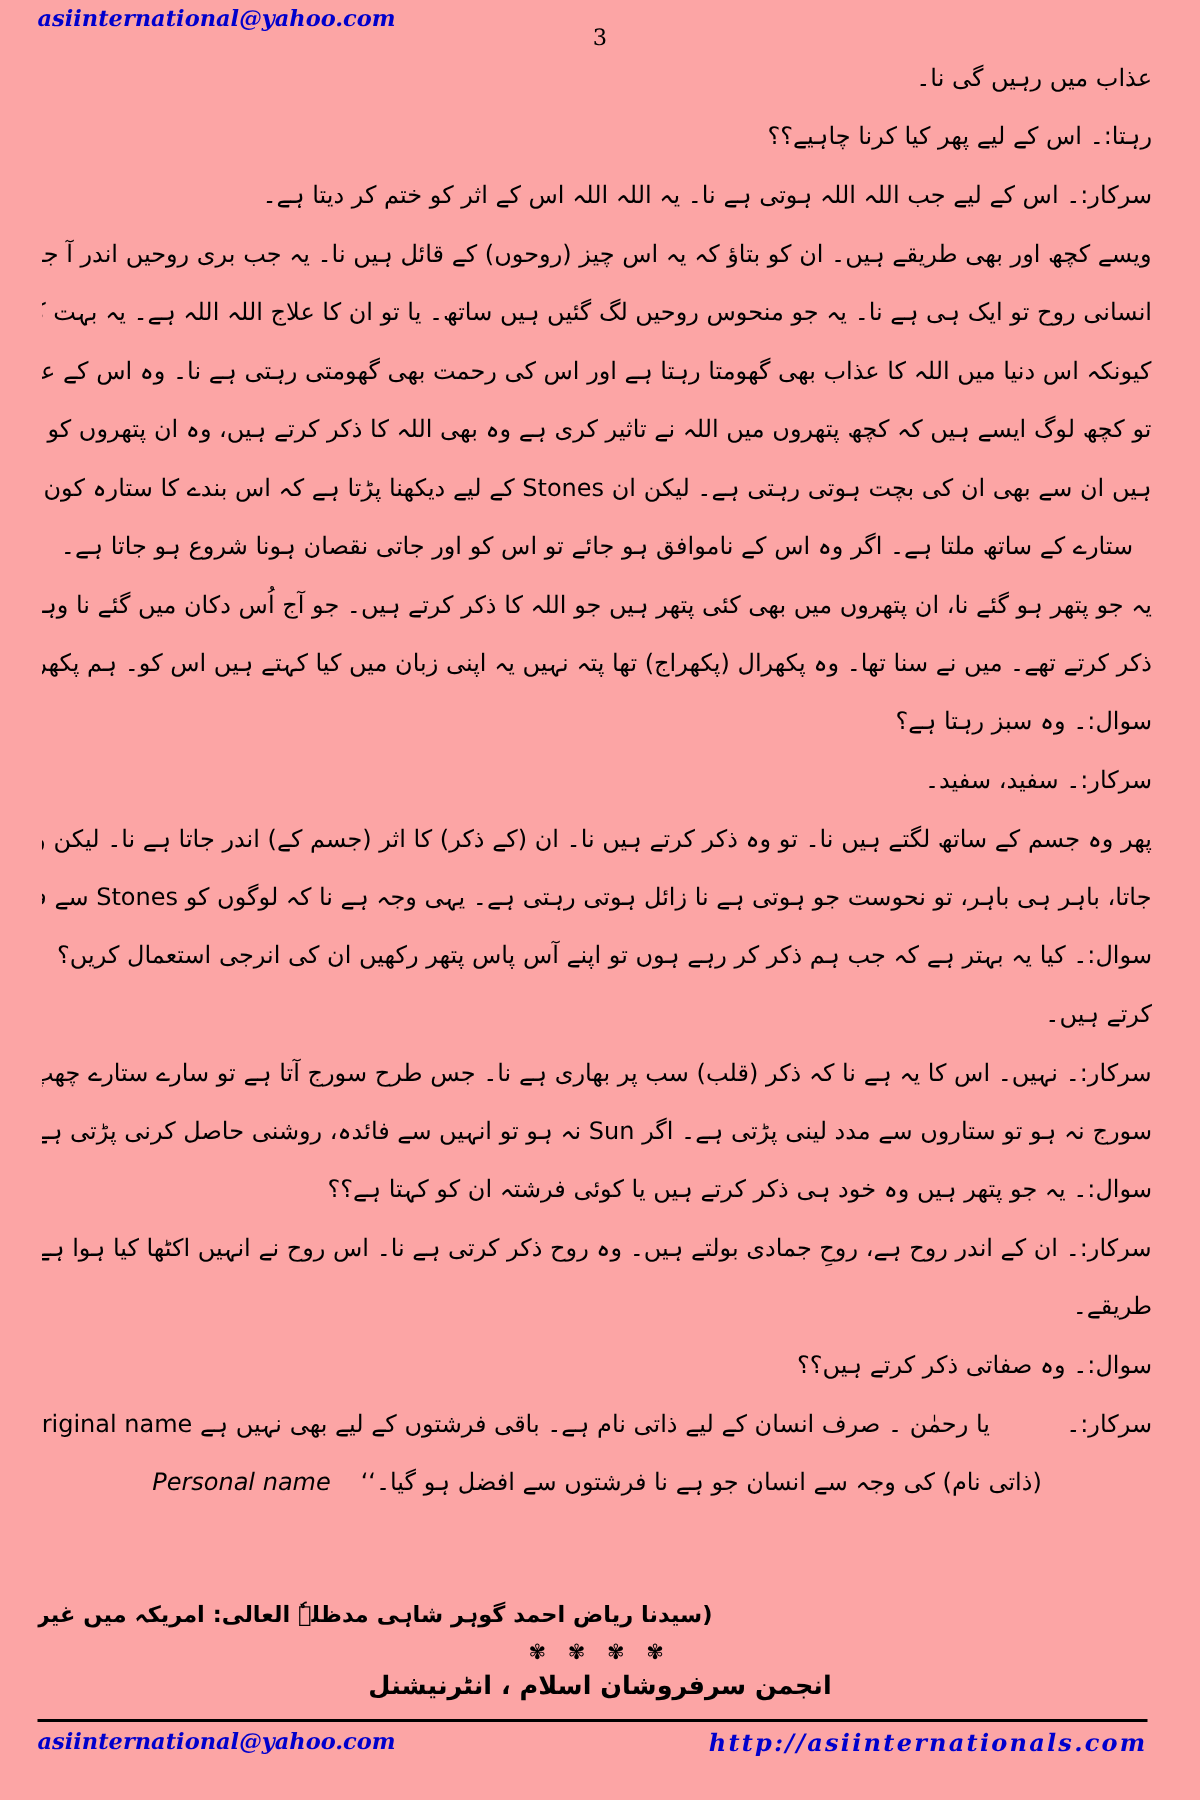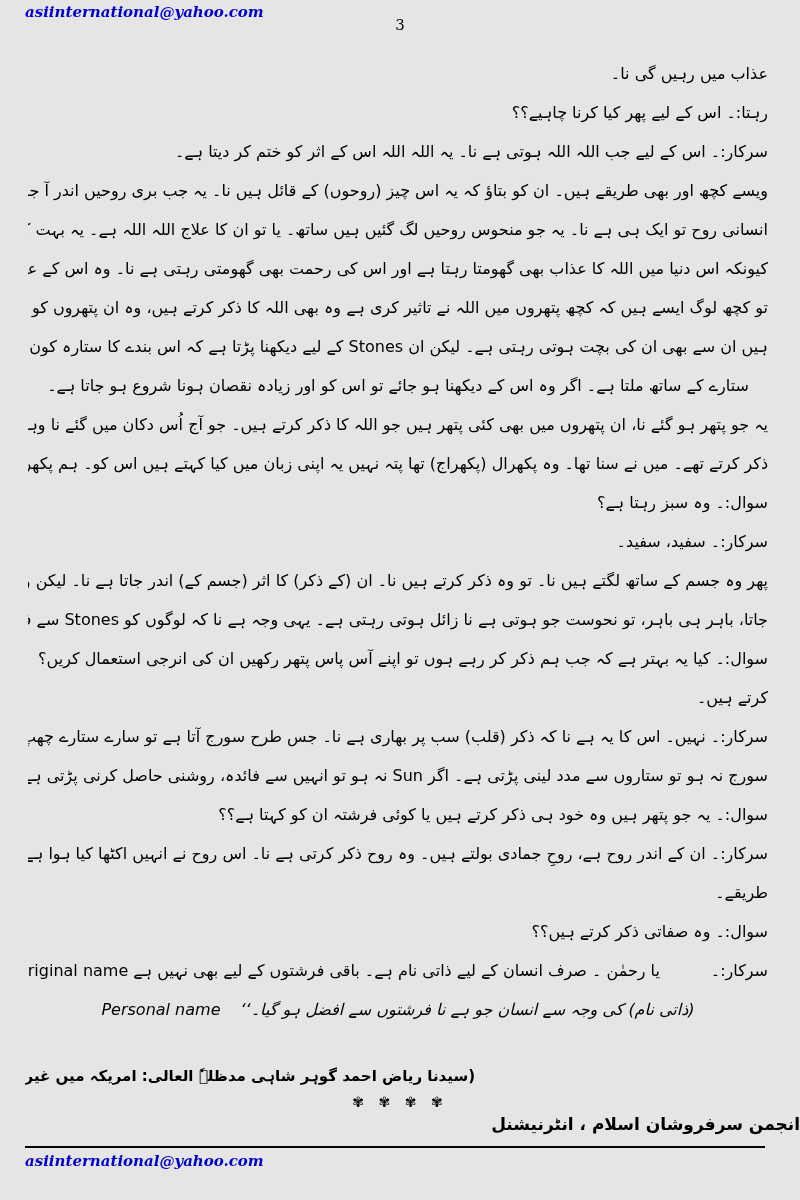--- a/index.html
+++ b/index.html
@@ -1,63 +1,63 @@
 <!DOCTYPE html>
 <html lang="ur"><head>
 <meta charset="utf-8">
 <style>
   html,body{margin:0;padding:0;background:#fff;}
   .page{
     position:relative;
     width:800px;height:1200px;
-    background:#e5e5e5;
+    background:#fca5a5;
     overflow:hidden;
     font-family:"DejaVu Sans",sans-serif;
     color:#000;
   }
   
   .hdr-email{
     position:absolute;top:3px;left:25px;
     font-family:"DejaVu Serif",serif;
     font-style:italic;font-weight:bold;
     font-size:15px;color:#0000cc;text-decoration:none;
   }
   .pagenum{
     position:absolute;top:16px;left:0;width:100%;
     text-align:center;
     font-family:"DejaVu Serif",serif;font-size:15px;color:#000;
   }
   
   .body-lines{
-    position:absolute;top:54px;left:28px;right:32px;
+    position:absolute;top:32px;left:28px;right:32px;
     direction:rtl;
   }
   .line{
     height:39px;line-height:39px;
     font-size:16px;
     white-space:nowrap;overflow:hidden;
     text-align:right;
   }
   .line.center{text-align:center;}
   .line.mixed{direction:ltr;text-align:center;}
-  .line.mixed .ur{direction:rtl;unicode-bidi:embed;margin-left:20px;font-style:italic;}
+  .line.mixed .ur{direction:rtl;unicode-bidi:embed;margin-left:20px;}
   .line.mixed .en{direction:ltr;font-style:italic;}
   
   .attribution{
     position:absolute;top:1062px;left:25px;width:450px;
     direction:rtl;text-align:center;white-space:nowrap;overflow:hidden;
     font-weight:bold;font-size:15px;line-height:28px;
   }
   .ornaments{
     position:absolute;top:1094px;left:0;width:100%;
     text-align:center;font-size:14px;letter-spacing:5px;line-height:16px;
   }
   .org{
     position:absolute;top:1111px;left:0;width:100%;
-    direction:rtl;text-align:right;
+    direction:rtl;text-align:center;
     font-weight:bold;font-size:17px;line-height:26px;
   }
   .footer-rule{
     position:absolute;top:1146px;left:25px;width:740px;
     border:none;border-top:2px solid #000;margin:0;
   }
   .ftr-email{
     position:absolute;top:1152px;left:25px;
     font-family:"DejaVu Serif",serif;
     font-style:italic;font-weight:bold;
@@ -81,21 +81,21 @@
 
   <div class="body-lines">
       <div class="line">عذاب میں رہیں گی نا۔</div>
       <div class="line">رہتا:۔ اس کے لیے پھر کیا کرنا چاہیے؟؟</div>
       <div class="line">سرکار:۔ اس کے لیے جب اللہ اللہ ہوتی ہے نا۔ یہ اللہ اللہ اس کے اثر کو ختم کر دیتا ہے۔</div>
       <div class="line center">ویسے کچھ اور بھی طریقے ہیں۔ ان کو بتاؤ کہ یہ اس چیز (روحوں) کے قائل ہیں نا۔ یہ جب بری روحیں اندر آ جائیں، منحوس روحیں۔</div>
       <div class="line center">انسانی روح تو ایک ہی ہے نا۔ یہ جو منحوس روحیں لگ گئیں ہیں ساتھ۔ یا تو ان کا علاج اللہ اللہ ہے۔ یہ بہت کم لوگ کرتے ہیں۔</div>
       <div class="line">کیونکہ اس دنیا میں اللہ کا عذاب بھی گھومتا رہتا ہے اور اس کی رحمت بھی گھومتی رہتی ہے نا۔ وہ اس کے عذاب میں آ جاتی ہیں نا۔ پھر کوئی</div>
       <div class="line">تو کچھ لوگ ایسے ہیں کہ کچھ پتھروں میں اللہ نے تاثیر کری ہے وہ بھی اللہ کا ذکر کرتے ہیں، وہ ان پتھروں کو اپنی انگلیوں میں ڈال لیتے</div>
       <div class="line">ہیں ان سے بھی ان کی بچت ہوتی رہتی ہے۔ لیکن ان Stones کے لیے دیکھنا پڑتا ہے کہ اس بندے کا ستارہ کون سا ہے اور وہ (پتھر) کس</div>
-      <div class="line center">ستارے کے ساتھ ملتا ہے۔ اگر وہ اس کے دیکھنا ہو جائے تو اس کو اور زیادہ نقصان ہونا شروع ہو جاتا ہے۔</div>
+      <div class="line center">ستارے کے ساتھ ملتا ہے۔ اگر وہ اس کے ناموافق ہو جائے تو اس کو اور جاتی نقصان ہونا شروع ہو جاتا ہے۔</div>
       <div class="line">یہ جو پتھر ہو گئے نا، ان پتھروں میں بھی کئی پتھر ہیں جو اللہ کا ذکر کرتے ہیں۔ جو آج اُس دکان میں گئے نا وہاں کئی پتھر لٹکے ہوئے تھے جو یا رحمٰن کا</div>
       <div class="line center">ذکر کرتے تھے۔ میں نے سنا تھا۔ وہ پکھرال (پکھراج) تھا پتہ نہیں یہ اپنی زبان میں کیا کہتے ہیں اس کو۔ ہم پکھرال (پکھراج) بولتے ہیں۔</div>
       <div class="line">سوال:۔ وہ سبز رہتا ہے؟</div>
       <div class="line">سرکار:۔ سفید، سفید۔</div>
       <div class="line">پھر وہ جسم کے ساتھ لگتے ہیں نا۔ تو وہ ذکر کرتے ہیں نا۔ ان (کے ذکر) کا اثر (جسم کے) اندر جاتا ہے نا۔ لیکن وہ قلب تک نہیں</div>
       <div class="line">جاتا، باہر ہی باہر، تو نحوست جو ہوتی ہے نا زائل ہوتی رہتی ہے۔ یہی وجہ ہے نا کہ لوگوں کو Stones سے فائدہ ہو جاتا ہے۔ تب اس پر یقین</div>
       <div class="line">سوال:۔ کیا یہ بہتر ہے کہ جب ہم ذکر کر رہے ہوں تو اپنے آس پاس پتھر رکھیں ان کی انرجی استعمال کریں؟</div>
       <div class="line">کرتے ہیں۔</div>
       <div class="line">سرکار:۔ نہیں۔ اس کا یہ ہے نا کہ ذکر (قلب) سب پر بھاری ہے نا۔ جس طرح سورج آتا ہے تو سارے ستارے چھپ جاتے ہیں۔ اگر</div>
       <div class="line">سورج نہ ہو تو ستاروں سے مدد لینی پڑتی ہے۔ اگر Sun نہ ہو تو انہیں سے فائدہ، روشنی حاصل کرنی پڑتی ہے نا۔</div>
@@ -110,14 +110,15 @@
   <div class="attribution">(سیدنا ریاض احمد گوہر شاہی مدظلہٗ العالی: امریکہ میں غیر مسلموں کے ساتھ گفتگو)</div>
 
   <div class="ornaments">✾ ✾ ✾ ✾</div>
 
   <div class="org">انجمن سرفروشان اسلام ، انٹرنیشنل</div>
 
   <hr class="footer-rule">
 
   <a class="ftr-email">asiinternational@yahoo.com</a>
 
+  <a class="ftr-url">http://asiinternationals.com</a>
 
 </div>
 
 </body></html>

